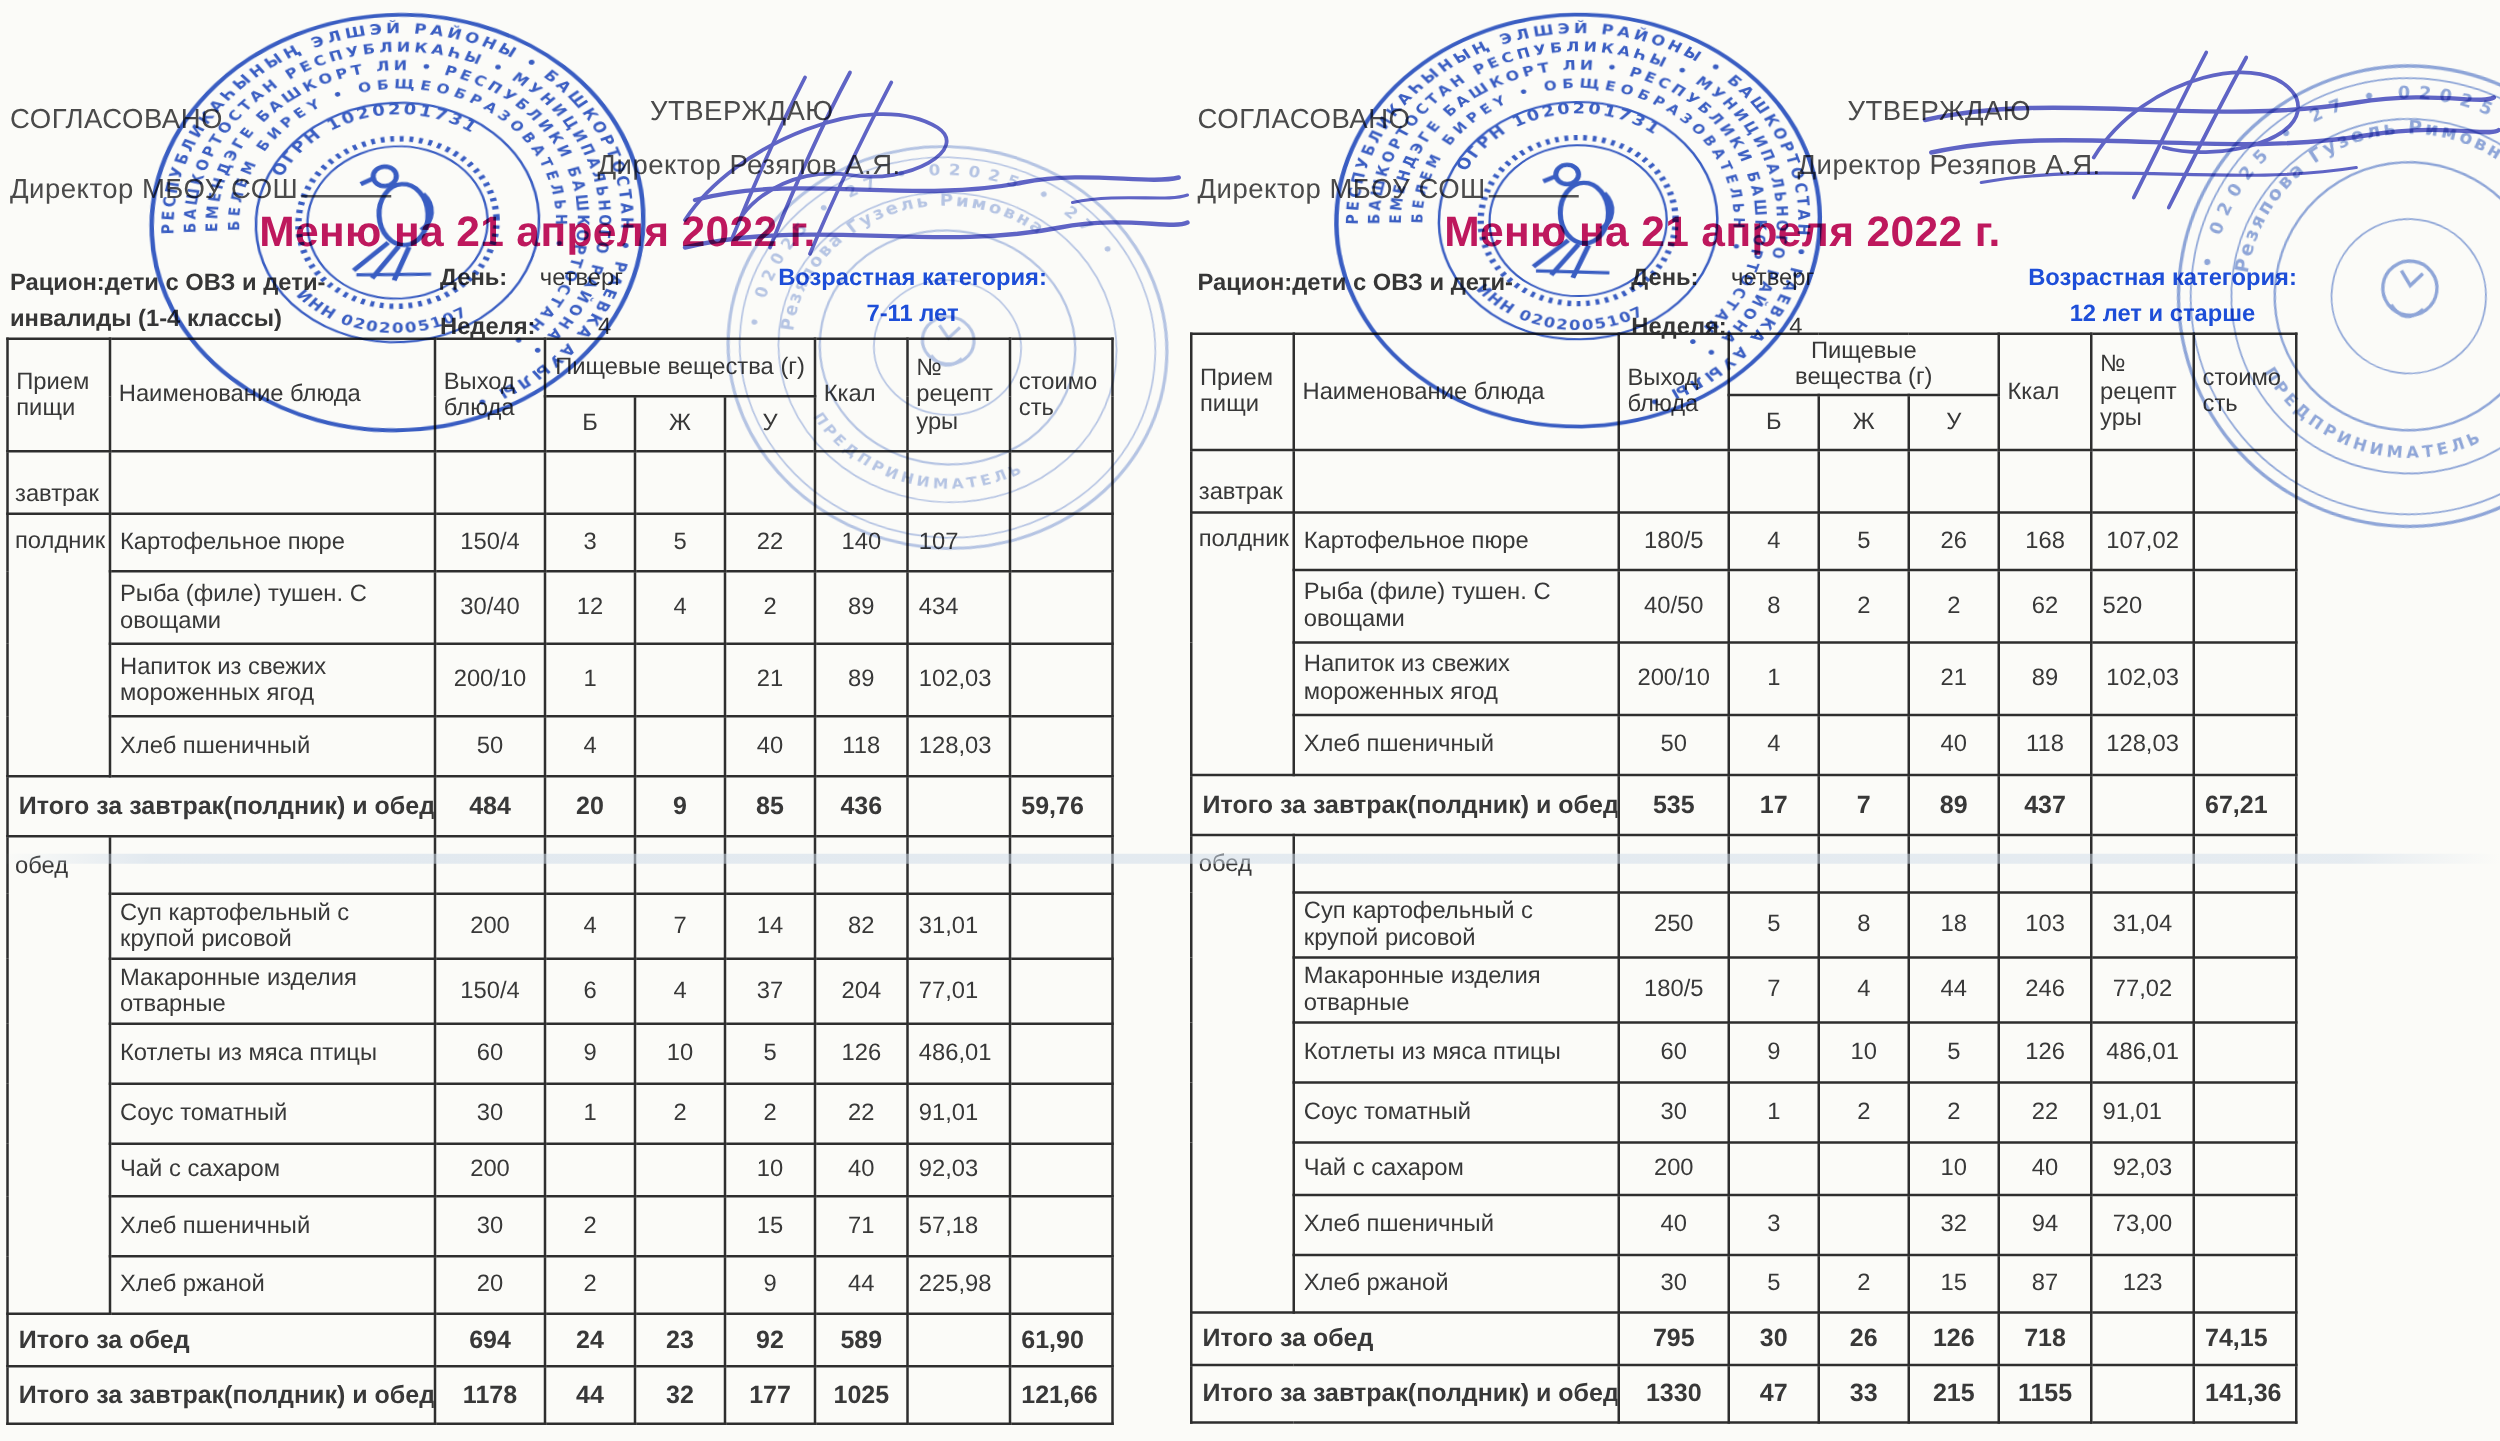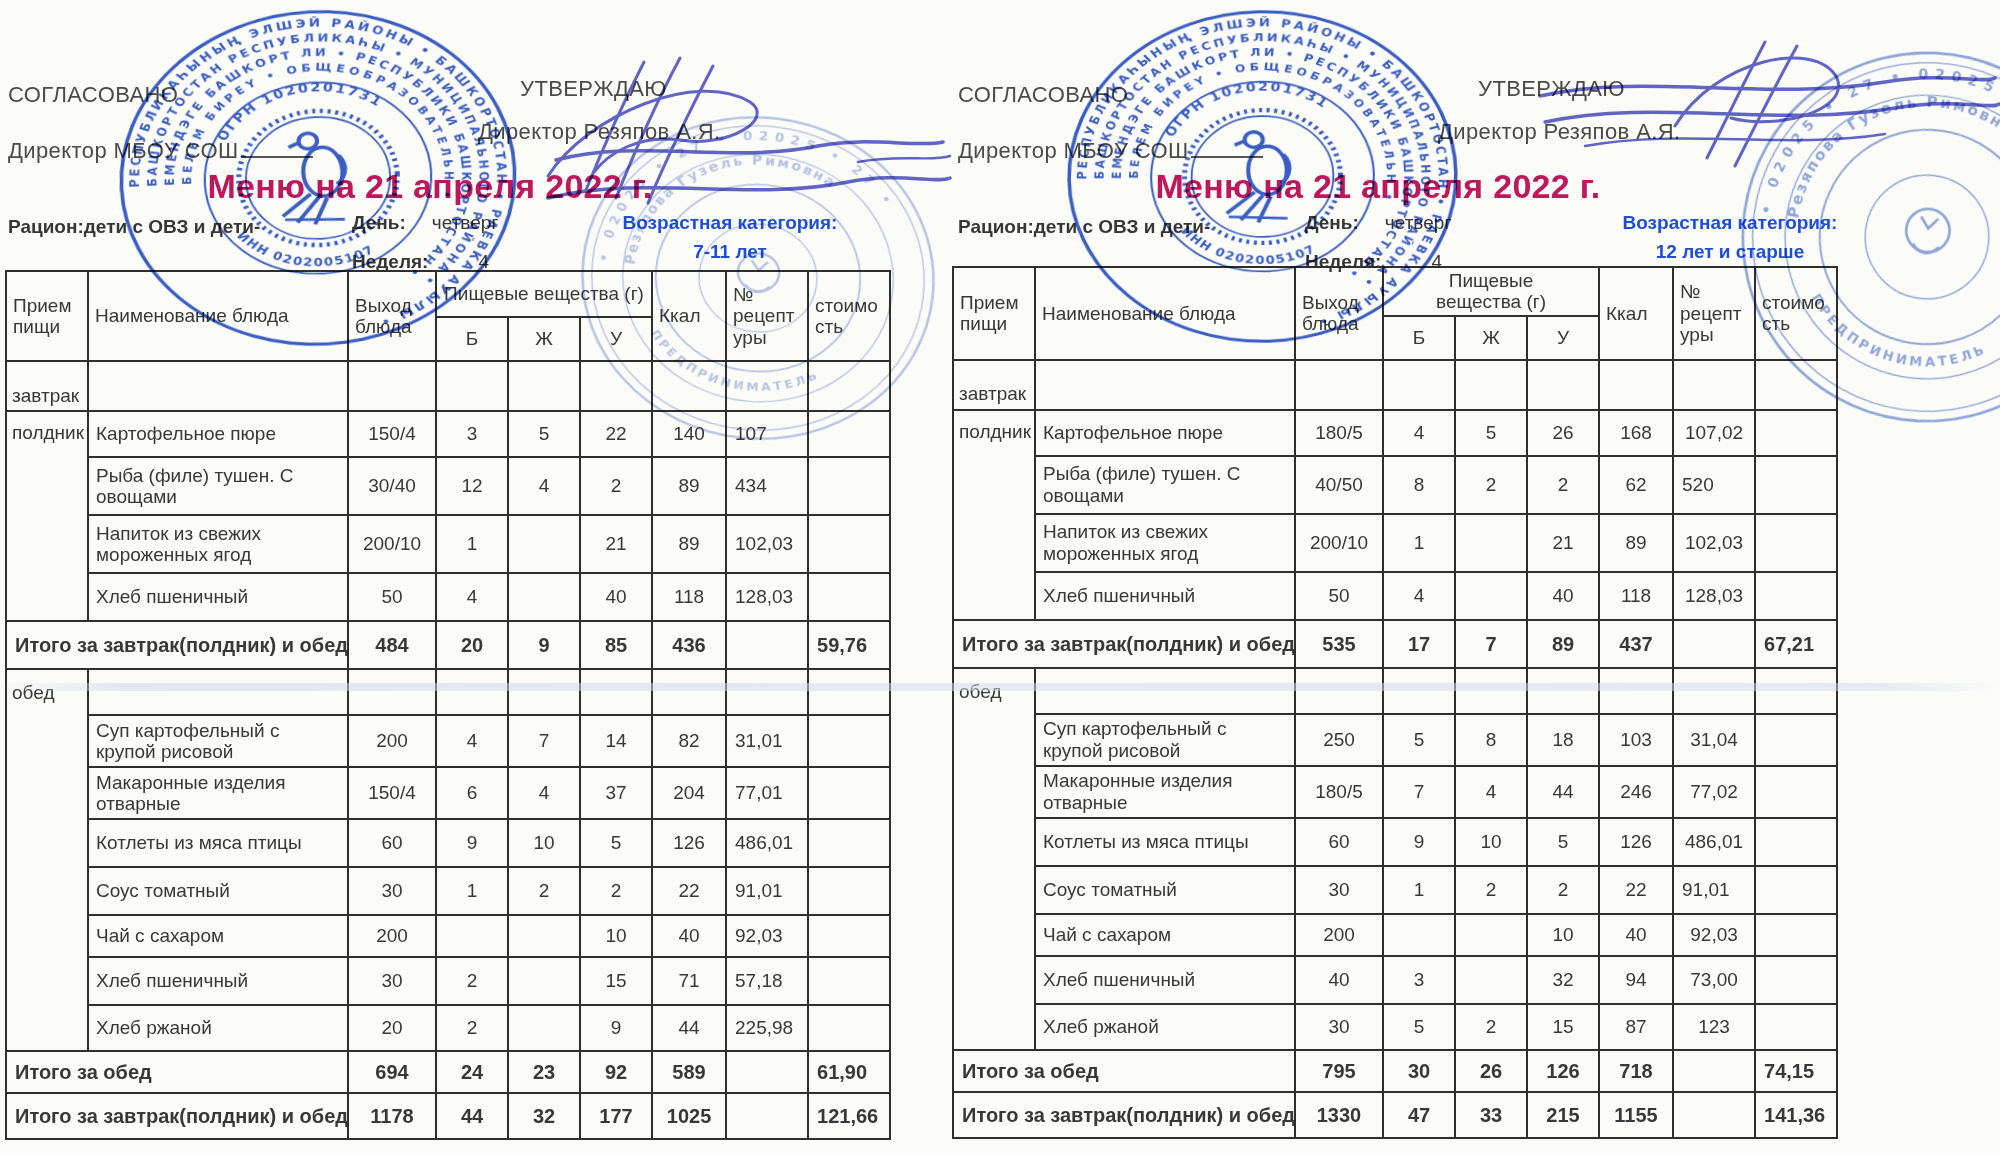--- a/index.html
+++ b/index.html
@@ -53,20 +53,21 @@
   <section class="half half-left">
     <div class="abs h-label" style="left:8px;top:82px;">СОГЛАСОВАНО</div>
     <div class="abs h-label" style="left:8px;top:136px;">
       <span>Директор МБОУ СОШ</span><span class="uline"></span>
     </div>
     <div class="abs h-label" style="left:520px;top:76px;">УТВЕРЖДАЮ</div>
     <div class="abs h-label" style="left:478px;top:119px;">Директор Резяпов А.Я.</div>
     <div class="abs doc-title" style="left:130px;top:167px;width:600px;">Меню на 21 апреля  2022 г.</div>
     <div class="abs meta" style="left:8px;top:212px;width:330px;">
       <div>Рацион:дети с ОВЗ и дети-</div>
+        <div>инвалиды (1-4 классы)</div>
     </div>
     <div class="abs kv" style="left:352px;top:212px;">
       <span class="k">День:</span><span style="margin-left:26px;">четверг</span>
     </div>
     <div class="abs kv" style="left:352px;top:251px;">
       <span class="k">Неделя:</span><span style="margin-left:50px;">4</span>
     </div>
     <div class="abs agecat" style="left:600px;top:209px;width:260px;">
       <div>Возрастная категория:</div>
         <div>7-11 лет</div>

